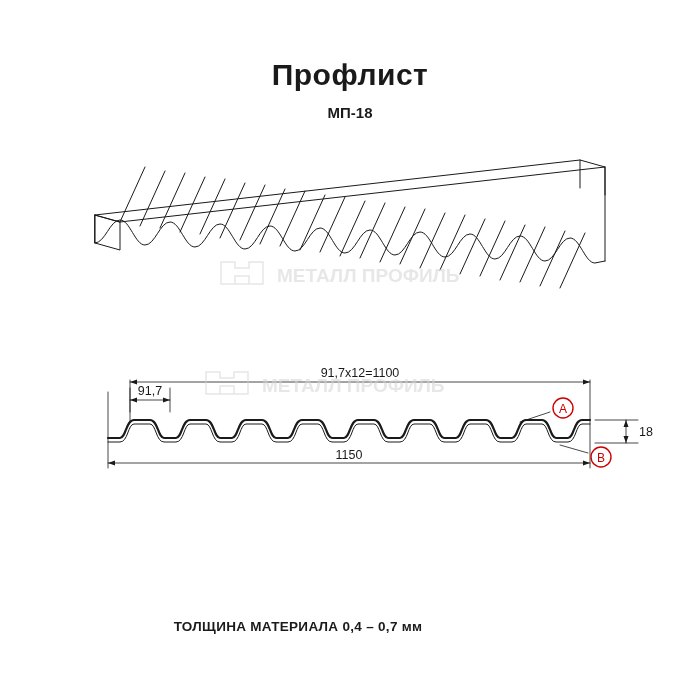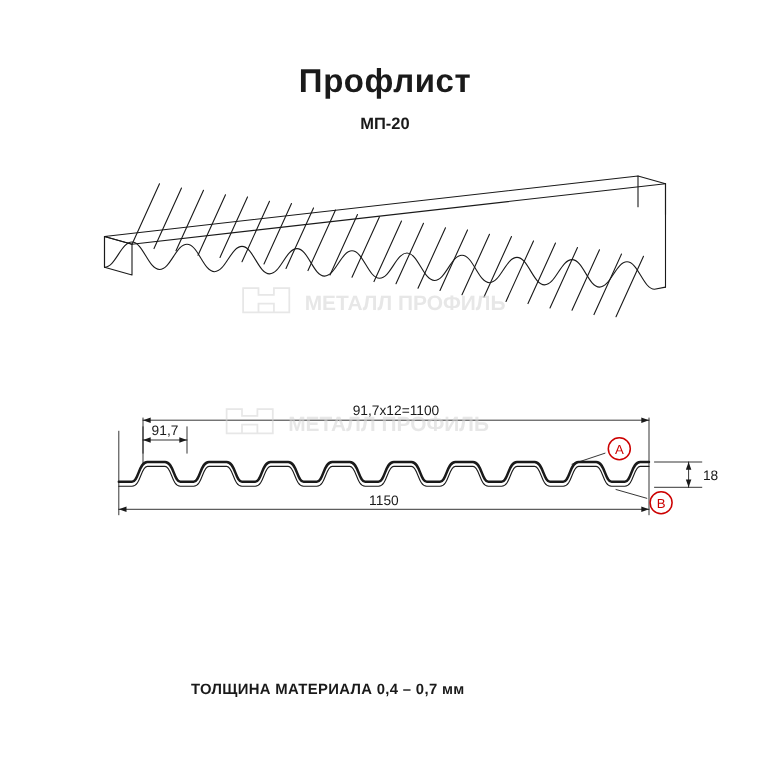--- a/index.html
+++ b/index.html
@@ -74,21 +74,21 @@
   text {
     font-family: "Liberation Sans", sans-serif;
   }
 </style>
 </head>
 <body>
 
 <div class="page">
 
   <div class="title">Профлист</div>
-  <div class="subtitle">МП-20</div>
+  <div class="subtitle">МП-18</div>
 
   <div class="fig3d">
     <svg width="580" height="160" viewBox="0 0 580 160">
       <g fill="none" stroke="#1a1a1a" stroke-width="1" stroke-linejoin="round" stroke-linecap="round">
 
         <path d="M 35 75 L 520 20 L 545 27 L 60 82 Z"></path>
 
         <path d="M 35 75
                  L 60 82
                  L 60 110

